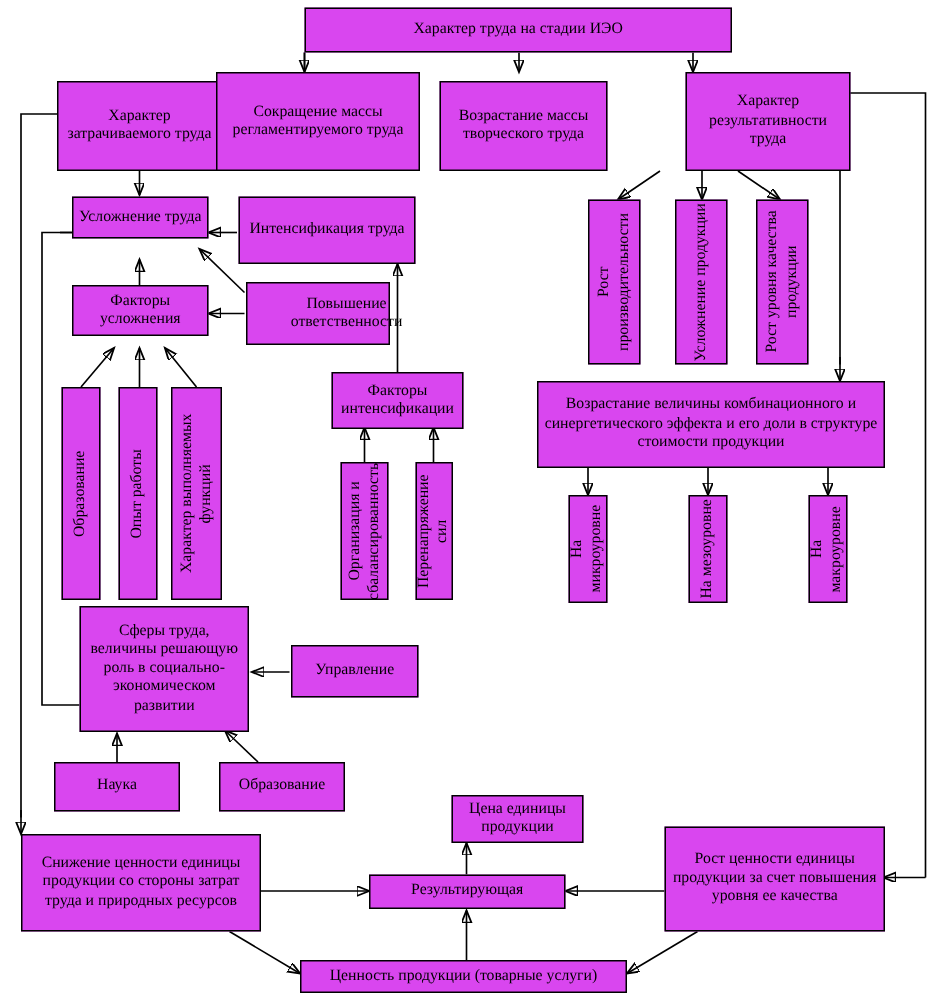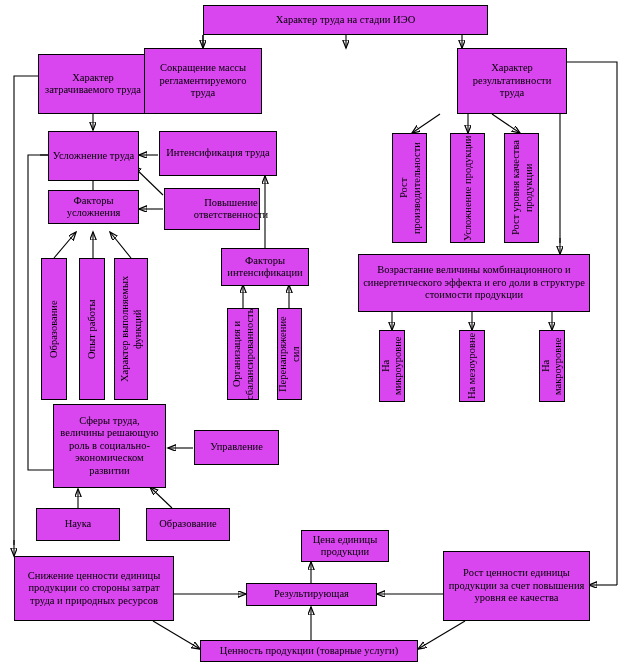--- a/index.html
+++ b/index.html
@@ -104,26 +104,27 @@
 
     <line x1="311" y1="640" x2="311" y2="607" marker-end="url(#ah)"></line>
 
     <line x1="311" y1="583" x2="311" y2="562" marker-end="url(#ah)"></line>
   </svg>
 
   <div class="box" style="left:203px;top:5px;width:285px;height:30px;">Характер труда на стадии ИЭО</div>
 
   <div class="box" style="left:38px;top:54px;width:110px;height:60px;">Характер затрачиваемого труда</div>
 
-  <div class="box" style="left:144px;top:48px;width:118px;height:66px;">Сокращение массы регламентируемого труда</div>
+  <div class="box" style="left:144px;top:48px;width:136px;height:66px;">Сокращение массы регламентируемого труда</div>
 
+  <div class="box" style="left:293px;top:54px;width:112px;height:60px;">Возрастание массы творческого труда</div>
 
   <div class="box" style="left:412px;top:48px;width:110px;height:66px;margin-left:45px;">Характер результативности труда</div>
 
-  <div class="box" style="left:48px;top:131px;width:91px;height:50px;">Усложнение труда</div>
+  <div class="box" style="left:48px;top:131px;width:91px;height:28px;">Усложнение труда</div>
 
   <div class="box" style="left:159px;top:131px;width:118px;height:45px;">Интенсификация труда</div>
 
   <div class="box" style="left:48px;top:190px;width:91px;height:34px;">Факторы усложнения</div>
 
   <div class="box" style="left:164px;top:188px;width:96px;height:42px;padding-left:40px;">Повышение ответственности</div>
 
   <div class="box vbox" style="left:41px;top:258px;width:26px;height:142px;">Образование</div>
 
   <div class="box vbox" style="left:79px;top:258px;width:26px;height:142px;">Опыт работы</div>

